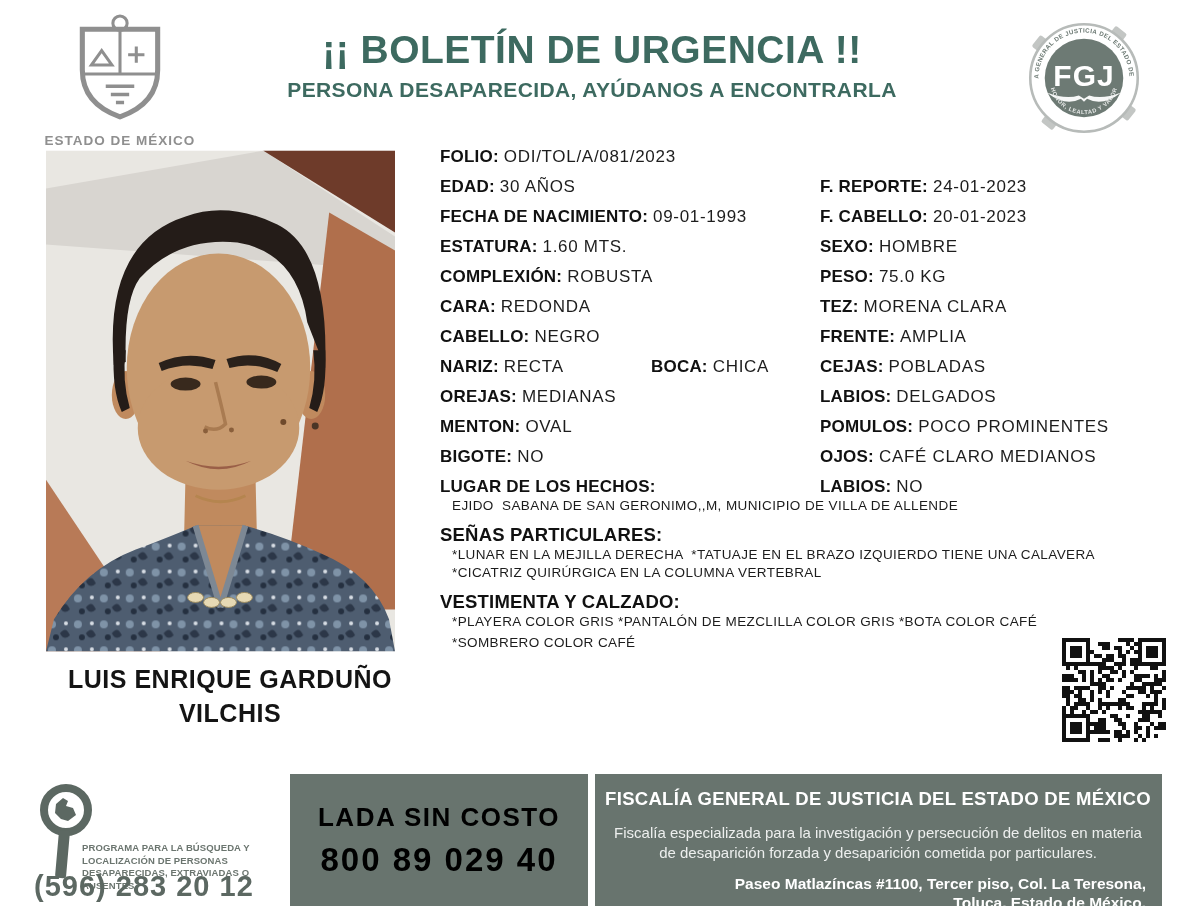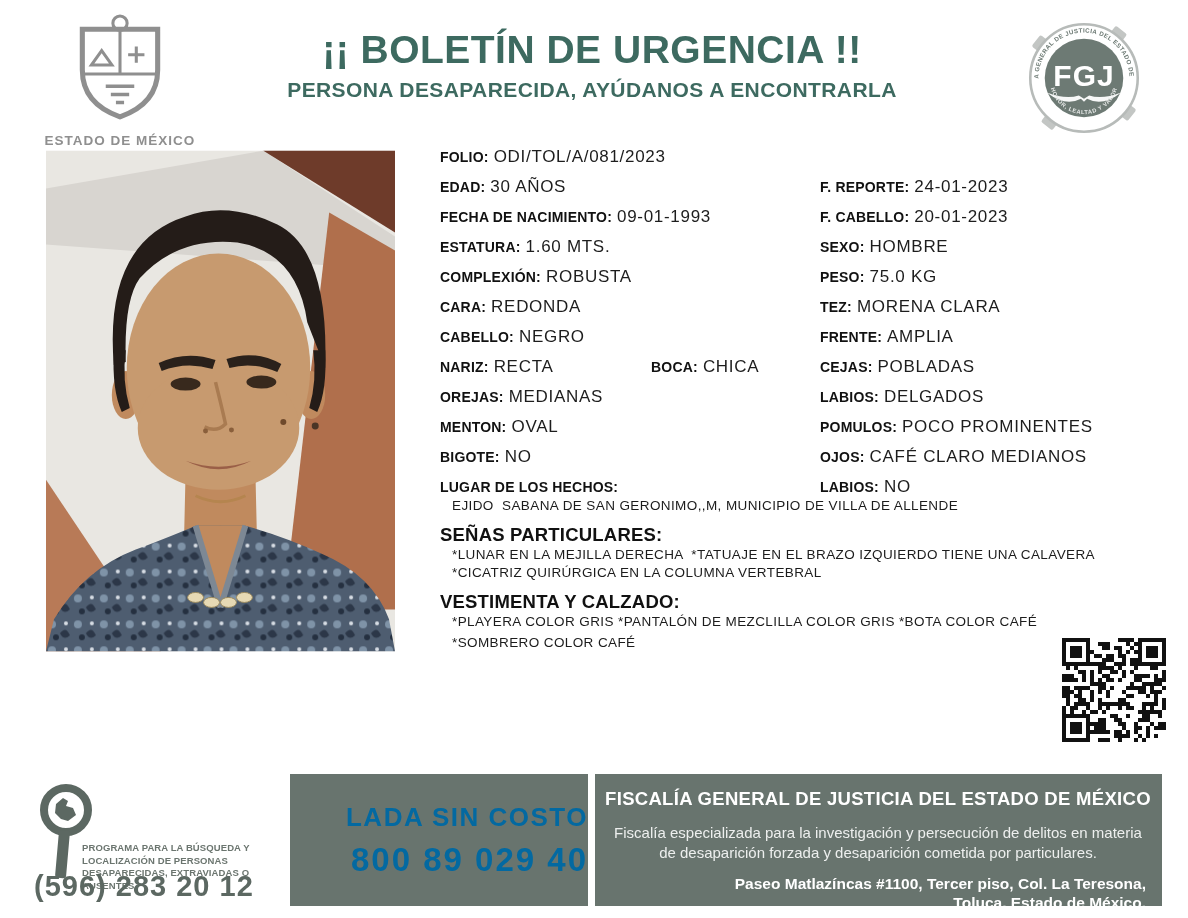--- a/index.html
+++ b/index.html
@@ -16,37 +16,37 @@
   .fgj-seal{position:absolute;left:1022px;top:16px;width:124px;height:124px;}
 
   
   .photo{position:absolute;left:46px;top:150px;width:349px;height:502px;overflow:hidden;}
   .name{position:absolute;left:25px;top:662px;width:410px;text-align:center;
         font-size:25px;font-weight:bold;letter-spacing:.5px;color:#141414;line-height:34px;}
 
   
   .fields{position:absolute;left:440px;top:147px;width:712px;height:400px;}
   .frow{position:absolute;height:30px;white-space:nowrap;}
-  .flabel{font-weight:bold;font-size:14px;letter-spacing:.2px;color:#111;}
+  .flabel{font-weight:bold;font-size:17px;letter-spacing:.2px;color:#111;}
   .fvalue{font-size:17px;letter-spacing:.7px;color:#1d1d1d;margin-left:5px;}
   .midpair{position:absolute;left:211px;top:0;}
   .loc{position:absolute;left:452px;top:498px;font-size:13.5px;letter-spacing:.4px;color:#1c1c1c;white-space:pre;}
   .sec-label{position:absolute;left:440px;font-size:18.5px;font-weight:bold;letter-spacing:.2px;color:#111;}
   .small-text{position:absolute;left:452px;font-size:13.5px;line-height:17.5px;
               letter-spacing:.4px;color:#1c1c1c;white-space:pre-wrap;}
 
   
   .qr{position:absolute;left:1062px;top:638px;width:104px;height:104px;background:#fff;}
   .qr i{position:absolute;width:4px;height:4px;background:#111;}
 
   
   .band{position:absolute;left:290px;top:774px;width:872px;height:132px;background:#68746e;}
   .band-divider{position:absolute;left:588px;top:774px;width:7px;height:132px;background:#fff;}
   .lada{position:absolute;left:290px;top:774px;width:298px;height:132px;display:flex;
-        flex-direction:column;justify-content:center;align-items:flex-end;color:#0369a1;}
+        flex-direction:column;justify-content:center;align-items:center;color:#000000;}
   .lada-label{font-size:26px;font-weight:bold;letter-spacing:1.5px;white-space:nowrap;}
   .lada-number{font-size:33px;font-weight:bold;letter-spacing:2px;margin-top:8px;white-space:nowrap;}
   .fgj-sec{position:absolute;left:604px;top:782px;width:548px;color:#fff;text-align:center;}
   .fgj-title{font-size:18.5px;font-weight:bold;letter-spacing:.3px;margin-top:6px;white-space:nowrap;}
   .fgj-desc{font-size:15px;margin-top:13px;line-height:20px;color:#edefee;}
   .fgj-addr{text-align:right;font-weight:bold;font-size:15.5px;margin-top:11px;line-height:19px;padding-right:6px;}
 
   .odisea{position:absolute;left:28px;top:778px;width:262px;height:96px;}
   .odisea-glass{position:absolute;left:6px;top:4px;}
   .odisea-word{position:absolute;left:53px;top:-18px;font-size:66px;font-weight:bold;
@@ -142,20 +142,24 @@
       <path d="M150,376 L175,458 M200,376 L175,458" stroke="#7d8894" stroke-width="6" fill="none"></path>
       <g fill="#e6d9b4" stroke="#9b8a5e" stroke-width="1">
         <ellipse cx="150" cy="448" rx="8" ry="5"></ellipse>
         <ellipse cx="166" cy="453" rx="8" ry="5"></ellipse>
         <ellipse cx="183" cy="453" rx="8" ry="5"></ellipse>
         <ellipse cx="199" cy="448" rx="8" ry="5"></ellipse>
       </g>
     </svg>
   </div>
 
+  <div class="name">
+    <div>LUIS ENRIQUE GARDUÑO</div>
+    <div>VILCHIS</div>
+  </div>
 
   <div class="fields">
     <div class="frow" style="left:0;top:0"><span class="flabel">FOLIO:</span><span class="fvalue">ODI/TOL/A/081/2023</span></div>
     <div class="frow" style="left:0;top:30px"><span class="flabel">EDAD:</span><span class="fvalue">30 AÑOS</span></div>
     <div class="frow" style="left:0;top:60px"><span class="flabel">FECHA DE NACIMIENTO:</span><span class="fvalue">09-01-1993</span></div>
     <div class="frow" style="left:0;top:90px"><span class="flabel">ESTATURA:</span><span class="fvalue">1.60 MTS.</span></div>
     <div class="frow" style="left:0;top:120px"><span class="flabel">COMPLEXIÓN:</span><span class="fvalue">ROBUSTA</span></div>
     <div class="frow" style="left:0;top:180px"><span class="flabel">CABELLO:</span><span class="fvalue">NEGRO</span></div>
     <div class="frow" style="left:0;top:150px"><span class="flabel">CARA:</span><span class="fvalue">REDONDA</span></div>
     <div class="frow" style="left:0;top:210px">

